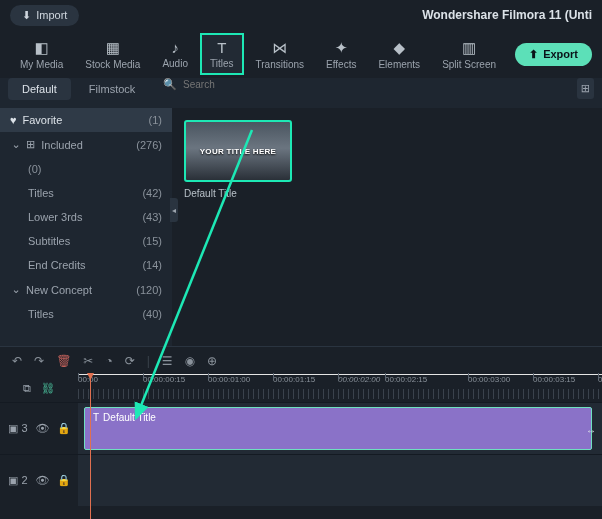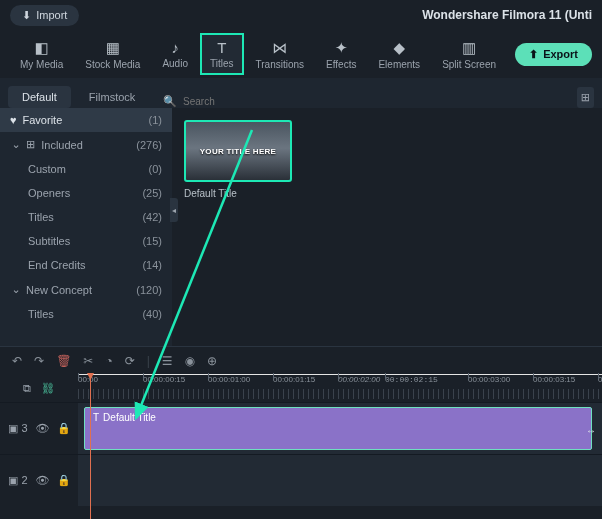--- a/index.html
+++ b/index.html
@@ -6,21 +6,21 @@
 body{background:#1a2028;color:#9ba3ad;font-size:11px;width:602px;height:519px;overflow:hidden;position:relative}
 .top-bar{height:30px;display:flex;align-items:center;padding:0 10px;background:#1a2028}
 .import-btn{background:#2a3440;border-radius:14px;padding:4px 12px;display:flex;align-items:center;gap:5px;color:#cfd6de;font-size:11px}
 .spacer{flex:1}
 .app-title{color:#dce2e8;font-size:12px;font-weight:600}
 .nav-row{height:48px;display:flex;align-items:center;padding:0 10px;gap:2px}
 .nav-item{display:flex;flex-direction:column;align-items:center;gap:2px;padding:4px 8px;color:#9ba3ad;font-size:10px;border:2px solid transparent}
 .nav-item.active{border:2px solid #1de8b5;background:#222a34}
 .nav-icon{font-size:15px;color:#b8c0c8}
 .export-btn{background:#5ce0b8;color:#0a1218;border-radius:14px;padding:5px 14px;display:flex;align-items:center;gap:5px;font-size:11px;font-weight:600;margin-left:auto}
-.sub-bar{height:30px;display:flex;align-items:flex-end;background:#1e2630;padding:0 8px;gap:4px}
+.sub-bar{height:30px;display:flex;align-items:flex-start;background:#1e2630;padding:0 8px;gap:4px}
 .sub-tab{padding:5px 14px;font-size:11px;color:#9ba3ad;border-radius:4px}
 .sub-tab.active{background:#2a3440;color:#dce2e8}
 .search-box{display:flex;align-items:center;gap:6px;width:150px;margin-left:10px}
 .search-box input{background:transparent;border:none;color:#9ba3ad;font-size:10px;outline:none;width:100px}
 .grid-icon{margin-left:auto;background:#2a3440;padding:4px;border-radius:3px;color:#9ba3ad}
 .main{display:flex;height:238px}
 .sidebar{width:172px;background:#1e2630;overflow:hidden}
 .sb-item{display:flex;align-items:center;padding:6px 10px;font-size:11px;color:#9ba3ad}
 .sb-item.fav{background:#2f3a47;color:#dce2e8}
 .sb-label{flex:1}
@@ -119,30 +119,29 @@
         <span class="sb-label">Favorite</span>
         <span class="sb-count">(1)</span>
       </div>
       <div class="sb-item">
         <span class="sb-chev">⌄</span>
         <span class="sb-icon">⊞</span>
         <span class="sb-label">Included</span>
         <span class="sb-count">(276)</span>
       </div>
       <div class="sb-item sb-indent">
-        <span class="sb-label">Custom</span>
         <span class="sb-count">(0)</span>
-      </div>
-      <div class="sb-item sb-indent">
-        <span class="sb-label">Openers</span>
-        <span class="sb-count">(25)</span>
       </div>
       <div class="sb-item sb-indent">
         <span class="sb-label">Titles</span>
         <span class="sb-count">(42)</span>
+      </div>
+      <div class="sb-item sb-indent">
+        <span class="sb-label">Lower 3rds</span>
+        <span class="sb-count">(43)</span>
       </div>
       <div class="sb-item sb-indent">
         <span class="sb-label">Subtitles</span>
         <span class="sb-count">(15)</span>
       </div>
       <div class="sb-item sb-indent">
         <span class="sb-label">End Credits</span>
         <span class="sb-count">(14)</span>
       </div>
       <div class="sb-item">
@@ -185,21 +184,21 @@
     <span style="color:#4fd0a8">⛓</span>
   </div>
   <div class="tl-ruler" id="ruler">
     <div class="ticks-minor"></div>
     <div class="playhead" style="left:12px"></div>
   <div class="tick-major" style="left: 0px;">00:00</div>
       <div class="tick-major" style="left: 65px;">00:00:00:15</div>
       <div class="tick-major" style="left: 130px;">00:00:01:00</div>
       <div class="tick-major" style="left: 195px;">00:00:01:15</div>
       <div class="tick-major" style="left: 260px; font-style: italic;">00:00:02:00</div>
-      <div class="tick-major" style="left: 307px; font-family: Liberation Mono, monospace;">00:00:02:15</div>
+      <div class="tick-major" style="left: 307px;">00:00:02:15</div>
       <div class="tick-major" style="left: 390px;">00:00:03:00</div>
       <div class="tick-major" style="left: 455px;">00:00:03:15</div>
       <div class="tick-major" style="left: 520px;">00:00:04:00</div>
     </div>
 </div>
 
 <div id="tracks">
     <div class="track">
       <div class="track-head">
         <span>▣ 3</span>

